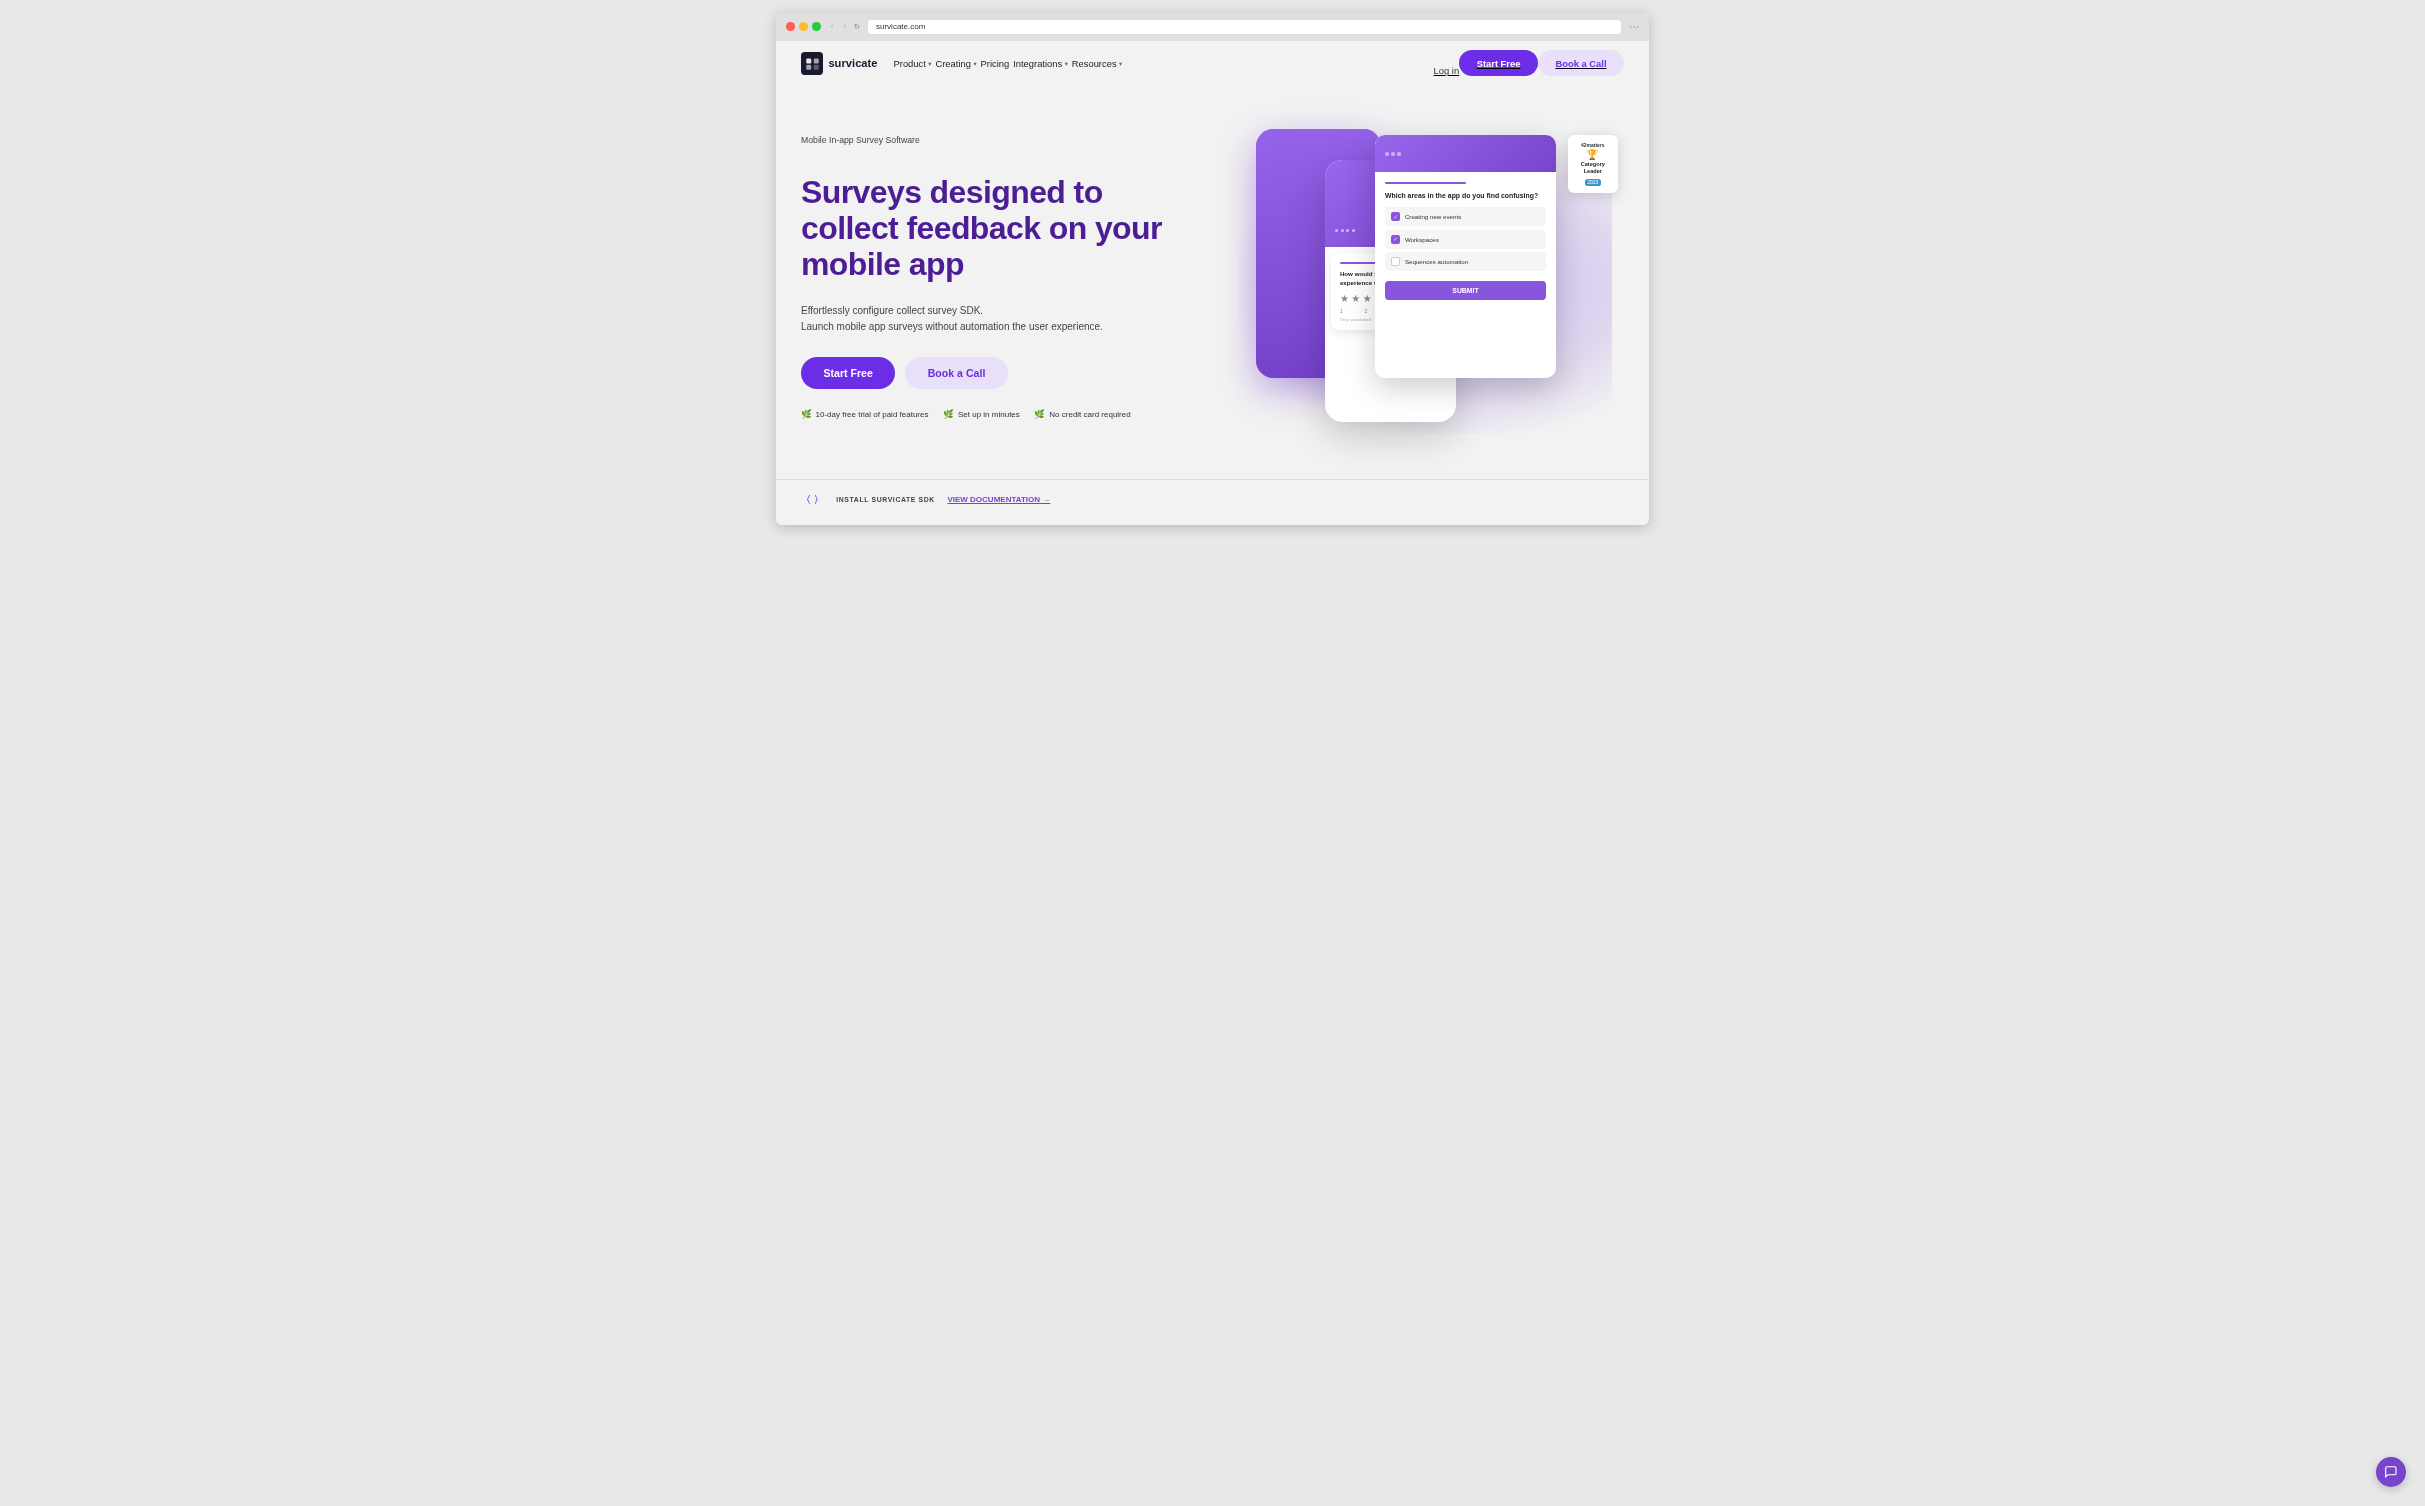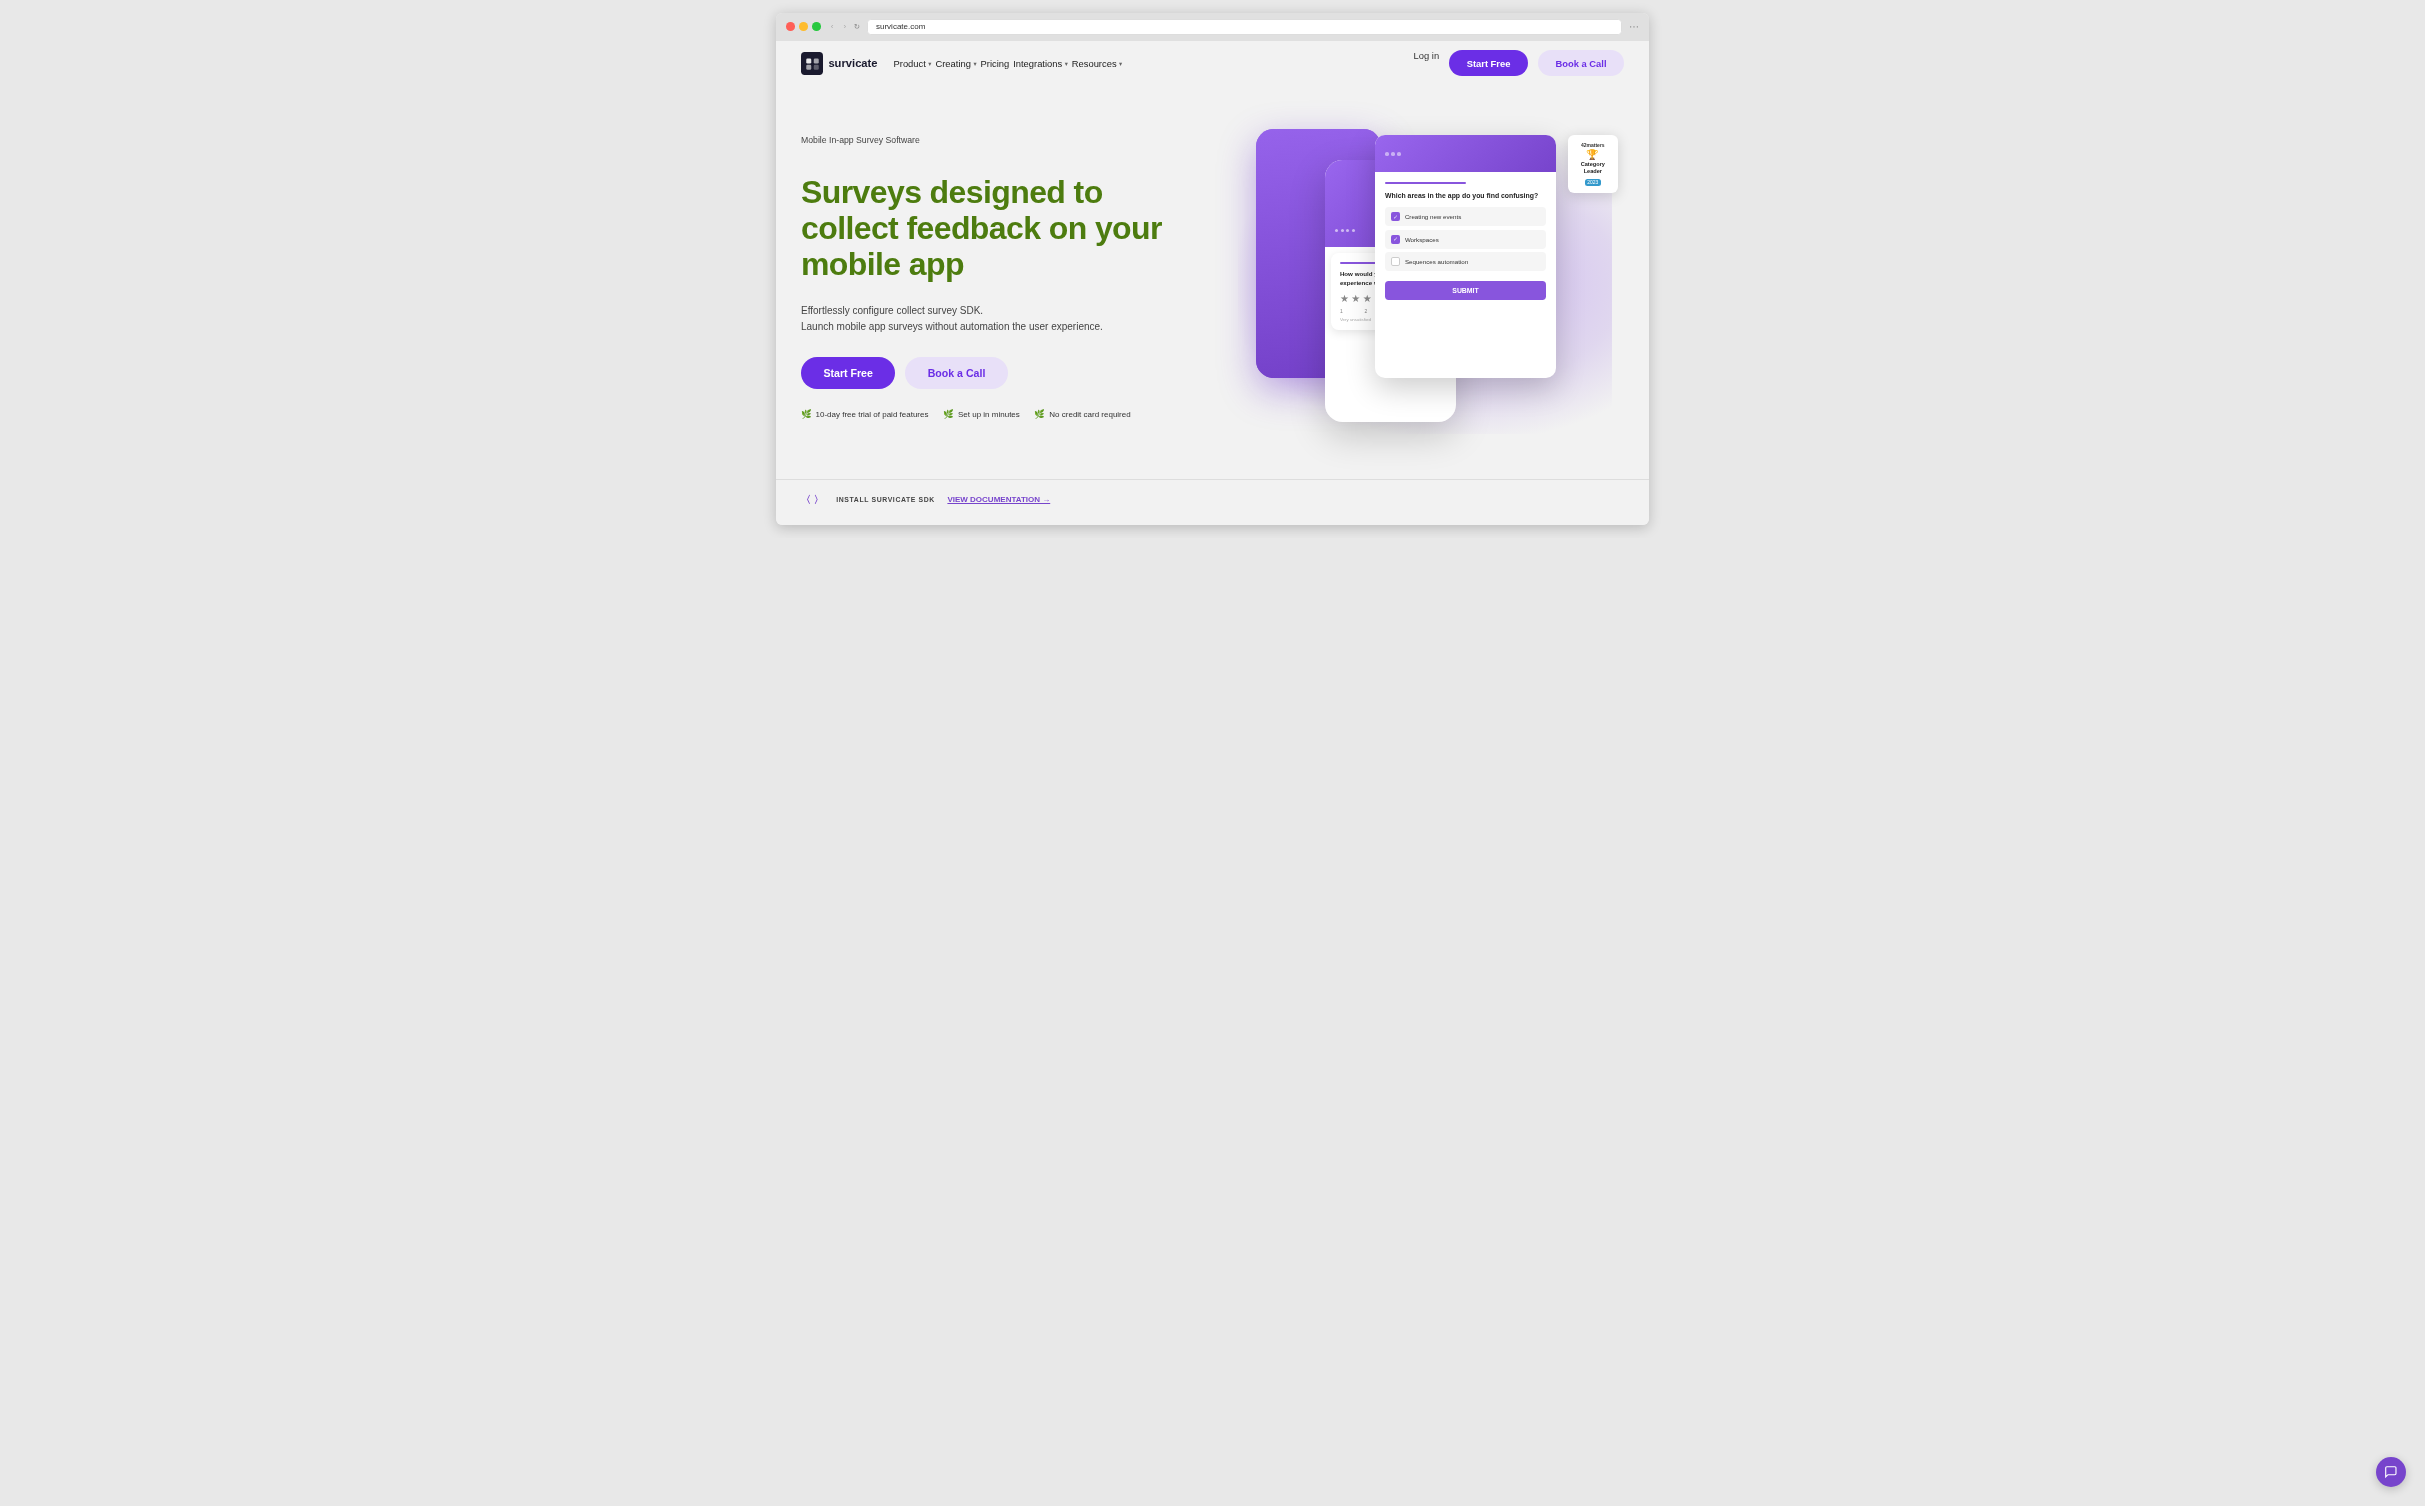--- a/index.html
+++ b/index.html
@@ -90,22 +90,23 @@
       color: #222;
       font-weight: 500;
       display: flex;
       align-items: center;
       gap: 2.5px;
       cursor: pointer;
     }
     .nav-link .chevron { font-size: 6.2px; color: #666; }
     .nav-actions {
       display: flex;
-      align-items: flex-start;
-      gap: 10px;
+      align-items: flex-end;
+      gap: 0;
+      text-decoration: underline;
     }
     .btn-login {
       font-size: 9.4px;
       color: #333;
       font-weight: 500;
       cursor: pointer;
       background: none;
       border: none;
     }
     .btn-start-free {
@@ -143,21 +144,21 @@
     }
     .hero-eyebrow {
       font-size: 8.7px;
       color: #444;
       margin-bottom: 30px;
       font-weight: 400;
     }
     .hero-title {
       font-size: 32px;
       font-weight: 800;
-      color: #4d7c0f;
+      color: #4c1d95;
       line-height: 1.12;
       margin-bottom: 20px;
       letter-spacing: -0.6px;
     }
     .hero-subtitle {
       font-size: 10px;
       color: #444;
       line-height: 1.6;
       margin-bottom: 22.4px;
     }

